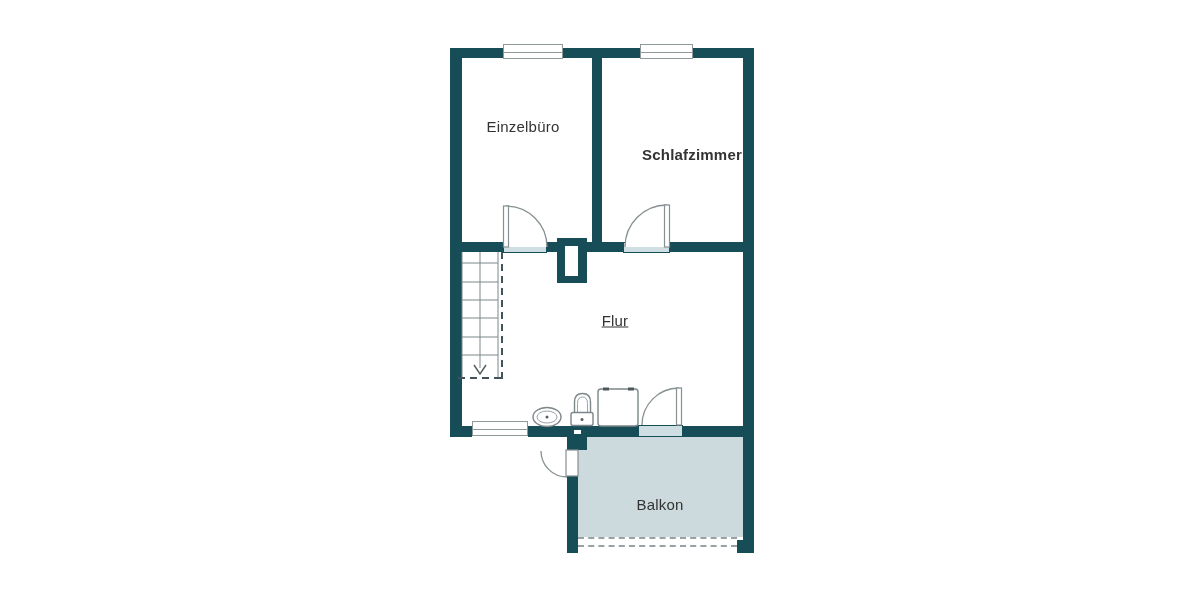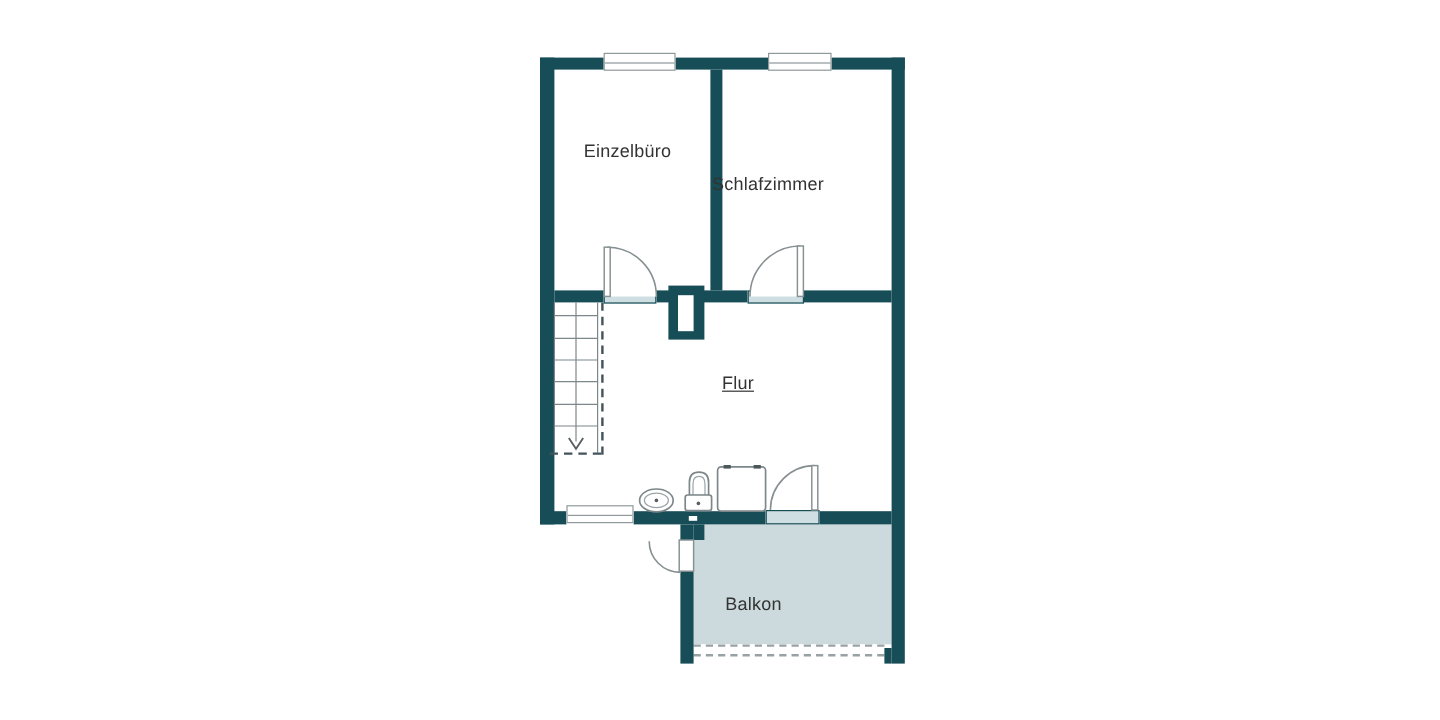--- a/index.html
+++ b/index.html
@@ -137,17 +137,17 @@
     </g>
 
     <g>
       <rect class="fixture-shape" x="598" y="389" width="40" height="37" rx="3"></rect>
       <rect class="tab" x="603" y="387.5" width="6" height="3"></rect>
       <rect class="tab" x="628" y="387.5" width="6" height="3"></rect>
     </g>
   </svg>
 
   <div class="room-label" style="left:523px;top:126px;">Einzelbüro</div>
-  <div class="room-label" style="left:640px;top:154px;">Schlafzimmer</div>
+  <div class="room-label" style="left:692px;top:154px;font-weight:bold;">Schlafzimmer</div>
   <div class="room-label" style="left:615px;top:320px;text-decoration:underline;">Flur</div>
-  <div class="room-label" style="left:628px;top:504px;">Balkon</div>
+  <div class="room-label" style="left:660px;top:504px;">Balkon</div>
 
 </div>
 
 </body></html>

